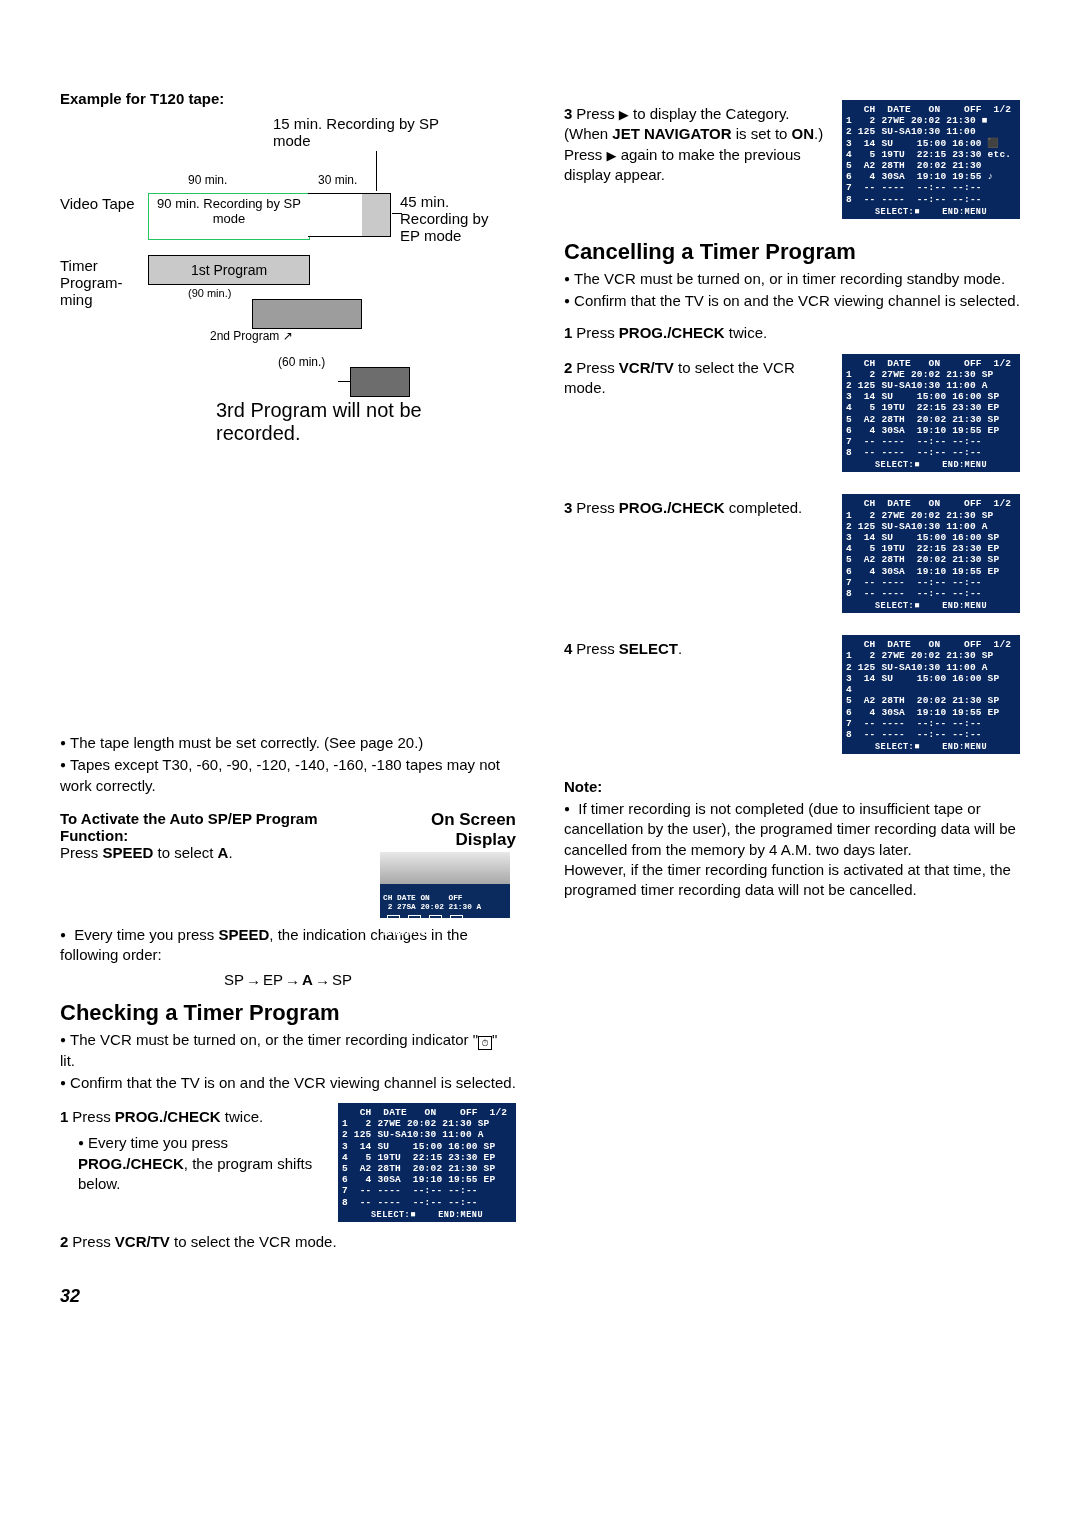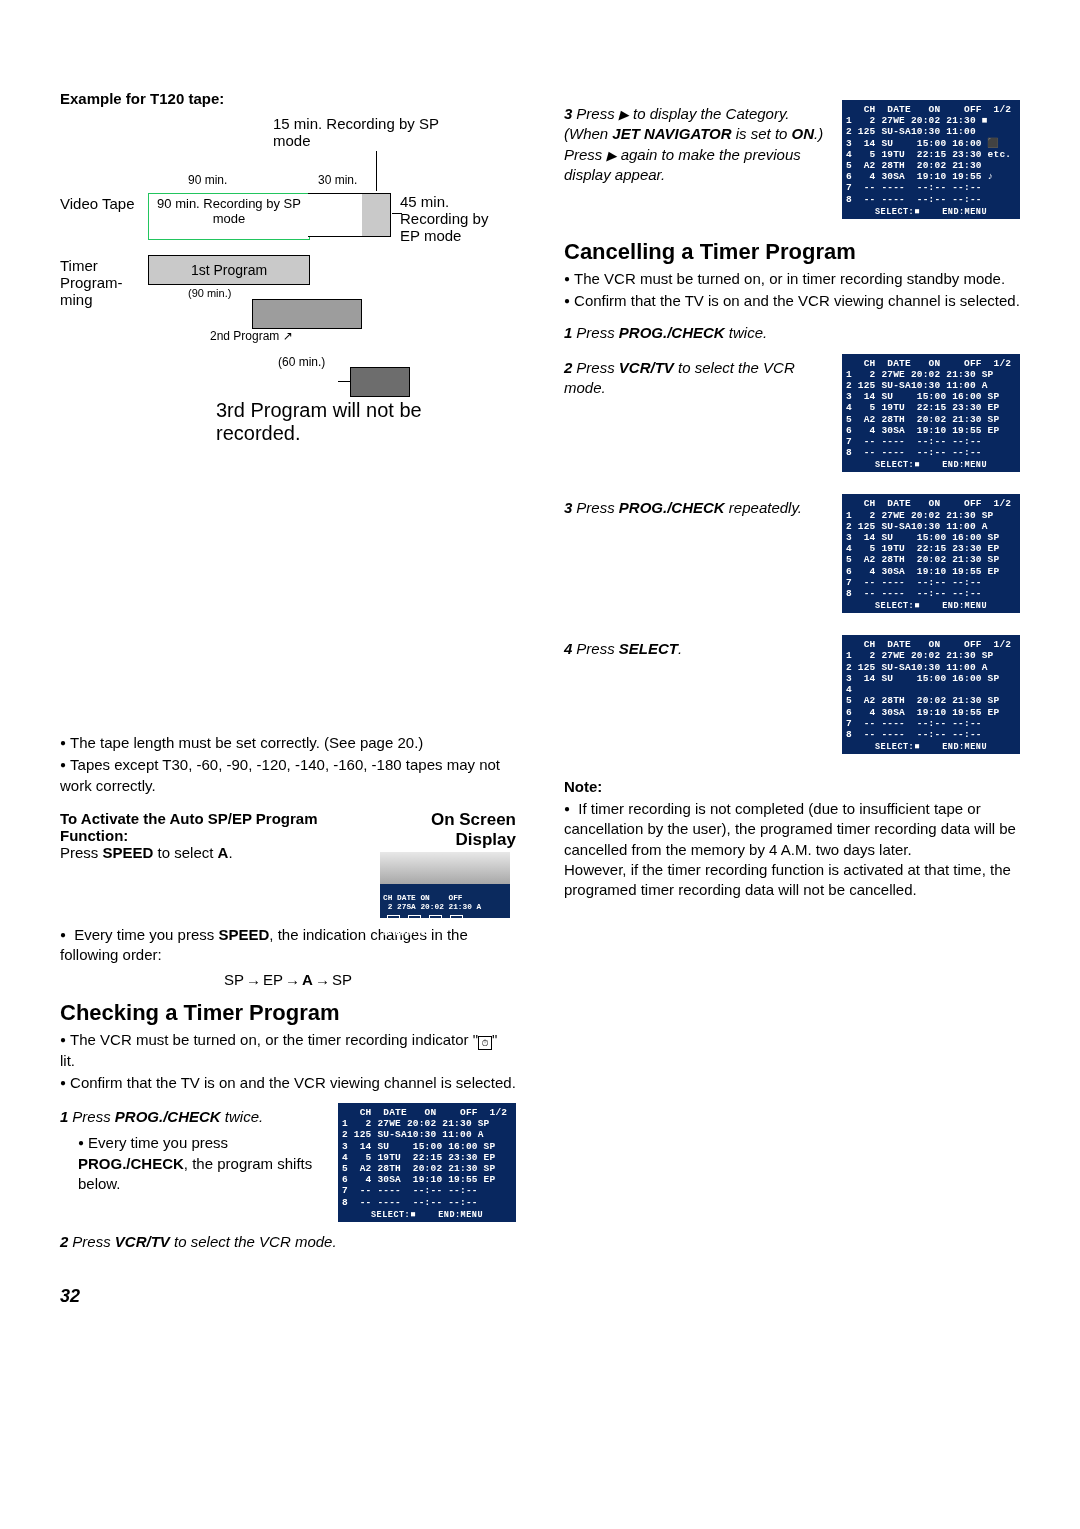--- a/index.html
+++ b/index.html
@@ -23,21 +23,21 @@
   .bold { font-weight: bold; }
   h2.section {
     font-size: 22px;
     font-weight: bold;
     margin: 12px 0 4px 0;
   }
   .bullet-list { padding-left: 0; list-style: none; margin: 4px 0; }
   .bullet-list li::before { content: "●"; font-size: 10px; margin-right: 4px; position: relative; top:-2px; }
   .bullet-list li { margin: 2px 0; line-height: 1.35; }
   .sub-bullet { padding-left: 18px; }
-  .num-step { margin: 6px 0; line-height: 1.35; font-style: italic; }
+  .num-step { margin: 6px 0; line-height: 1.35; }
   .num-step .n { font-weight: bold; margin-right: 4px; }
   .step-flex { display:flex; gap:12px; align-items:flex-start; margin:8px 0; }
   .step-flex .text { flex:1; }
   .footer-page { font-weight:bold; font-style:italic; font-size:18px; margin-top:28px; }
   .diag-row { display:flex; gap:10px; align-items:flex-start; }
   .diag-label { width:78px; font-size:15px; }
   .diag-bars { position:relative; width:280px; height:280px; }
   .bar90 { position:absolute; top:30px; left:0; width:160px; height:42px; border:1px solid #22c55e; background:#fff; font-size:13px; text-align:center; padding-top:3px; line-height:1.15;}
   .bar30 { position:absolute; top:30px; left:160px; width:54px; height:42px; border:1px solid #000; border-left:0; background:#fff;}
   .bar15y { position:absolute; top:30px; left:214px; width:28px; height:42px; background:#c9c9c9; border:1px solid #000; border-left:0;}
@@ -209,21 +209,21 @@
 3  14 SU    15:00 16:00 SP
 4   5 19TU  22:15 23:30 EP
 5  A2 28TH  20:02 21:30 SP
 6   4 30SA  19:10 19:55 EP
 7  -- ----  --:-- --:--
 8  -- ----  --:-- --:--</span><div class="foot">SELECT:■    END:MENU</div></div>
     </div>
 
     <div class="step-flex" style="margin-top:18px;">
       <div class="text">
-        <div class="num-step"><span class="n">3</span><span>Press </span><span class="bold">PROG./CHECK</span><span> repeatedly.</span></div>
+        <div class="num-step"><span class="n">3</span><span>Press </span><span class="bold">PROG./CHECK</span><span> completed.</span></div>
       </div>
       <div class="osd"><span>   CH  DATE   ON    OFF  1/2
 1   2 27WE 20:02 21:30 SP
 2 125 SU-SA10:30 11:00 A
 3  14 SU    15:00 16:00 SP
 4   5 19TU  22:15 23:30 EP
 5  A2 28TH  20:02 21:30 SP
 6   4 30SA  19:10 19:55 EP
 7  -- ----  --:-- --:--
 8  -- ----  --:-- --:--</span><div class="foot">SELECT:■    END:MENU</div></div>

